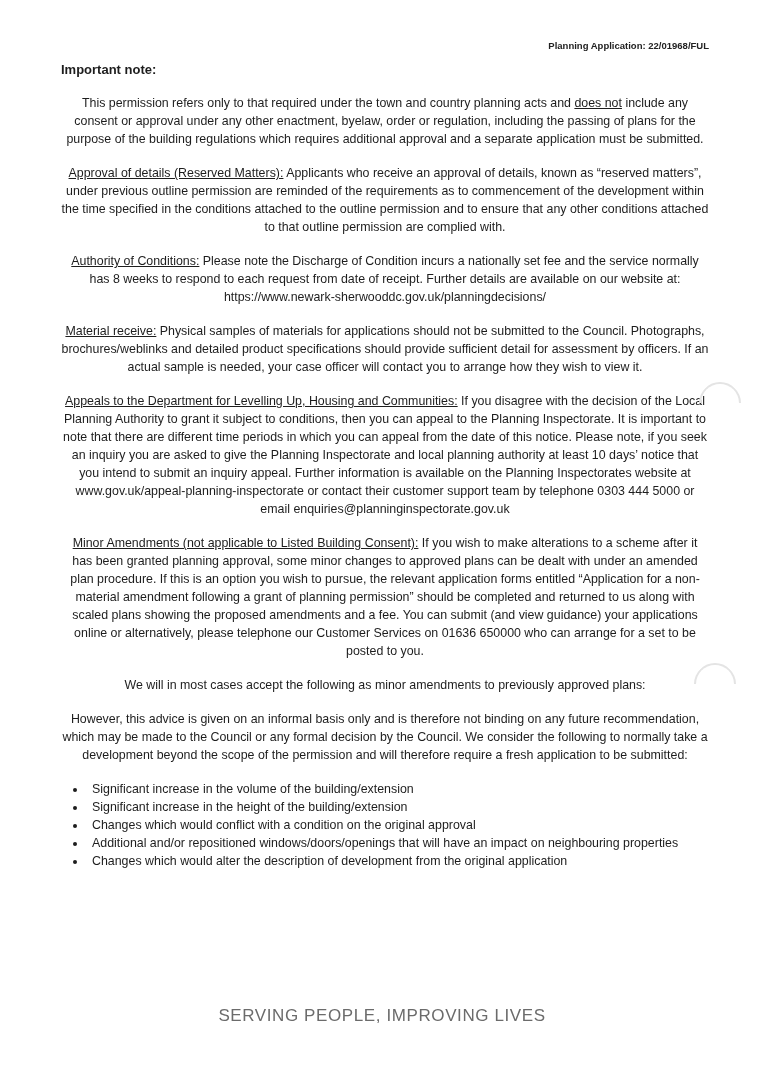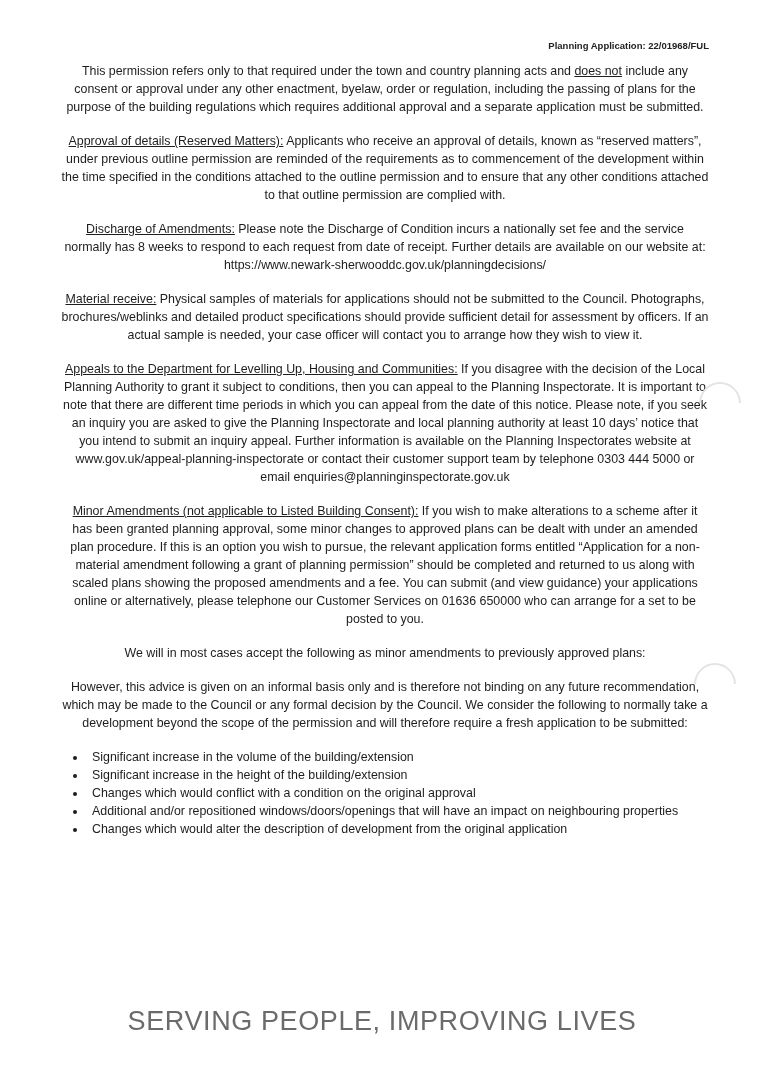--- a/index.html
+++ b/index.html
@@ -46,21 +46,21 @@
     font-size: 12.4px;
     line-height: 18px;
     padding-left: 5px;
   }
   .footer-slogan {
     position: absolute;
     left: 0;
     right: 0;
     top: 1006px;
     text-align: center;
-    font-size: 27px;
+    font-size: 17px;
     letter-spacing: 0.6px;
     color: #6b6b6b;
   }
   .arc {
     position: absolute;
     width: 38px;
     height: 38px;
     border: 2px solid #e4e4e4;
     border-radius: 50%;
     border-bottom-color: transparent;
@@ -71,26 +71,27 @@
   .arc-2 { left: 694px; top: 663px; }
 </style>
 </head>
 <body>
 
 <div class="page">
   <div class="content">
 
     <div class="app-ref">Planning Application: 22/01968/FUL</div>
 
+    <div class="title">Important note:</div>
 
     <p class="para"><span>This permission refers only to that required under the town and country planning acts and </span><span class="u">does not</span><span> include any consent or approval under any other enactment, byelaw, order or regulation, including the passing of plans for the purpose of the building regulations which requires additional approval and a separate application must be submitted.</span></p>
 
     <p class="para"><span class="u">Approval of details (Reserved Matters):</span><span> Applicants who receive an approval of details, known as “reserved matters”, under previous outline permission are reminded of the requirements as to commencement of the development within the time specified in the conditions attached to the outline permission and to ensure that any other conditions attached to that outline permission are complied with.</span></p>
 
-    <p class="para"><span class="u">Discharge of Amendments:</span><span> Please note the Discharge of Condition incurs a nationally set fee and the service normally has 8 weeks to respond to each request from date of receipt.  Further details are available on our website at: https://www.newark-sherwooddc.gov.uk/planningdecisions/</span></p>
+    <p class="para"><span class="u">Authority of Conditions:</span><span> Please note the Discharge of Condition incurs a nationally set fee and the service normally has 8 weeks to respond to each request from date of receipt.  Further details are available on our website at: https://www.newark-sherwooddc.gov.uk/planningdecisions/</span></p>
 
     <p class="para"><span class="u">Material receive:</span><span> Physical samples of materials for applications should not be submitted to the Council. Photographs, brochures/weblinks and detailed product specifications should provide sufficient detail for assessment by officers. If an actual sample is needed, your case officer will contact you to arrange how they wish to view it.</span></p>
 
     <p class="para"><span class="u">Appeals to the Department for Levelling Up, Housing and Communities:</span><span> If you disagree with the decision of the Local Planning Authority to grant it subject to conditions, then you can appeal to the Planning Inspectorate. It is important to note that there are different time periods in which you can appeal from the date of this notice. Please note, if you seek an inquiry you are asked to give the Planning Inspectorate and local planning authority at least 10 days’ notice that you intend to submit an inquiry appeal. Further information is available on the Planning Inspectorates website at www.gov.uk/appeal-planning-inspectorate or contact their customer support team by telephone 0303 444 5000 or email enquiries@planninginspectorate.gov.uk</span></p>
 
     <p class="para"><span class="u">Minor Amendments (not applicable to Listed Building Consent):</span><span> If you wish to make alterations to a scheme after it has been granted planning approval, some minor changes to approved plans can be dealt with under an amended plan procedure. If this is an option you wish to pursue, the relevant application forms entitled “Application for a non-material amendment following a grant of planning permission” should be completed and returned to us along with scaled plans showing the proposed amendments and a fee.  You can submit (and view guidance) your applications online or alternatively, please telephone our Customer Services on 01636 650000 who can arrange for a set to be posted to you.</span></p>
 
     <p class="para">We will in most cases accept the following as minor amendments to previously approved plans:</p>
 
 

